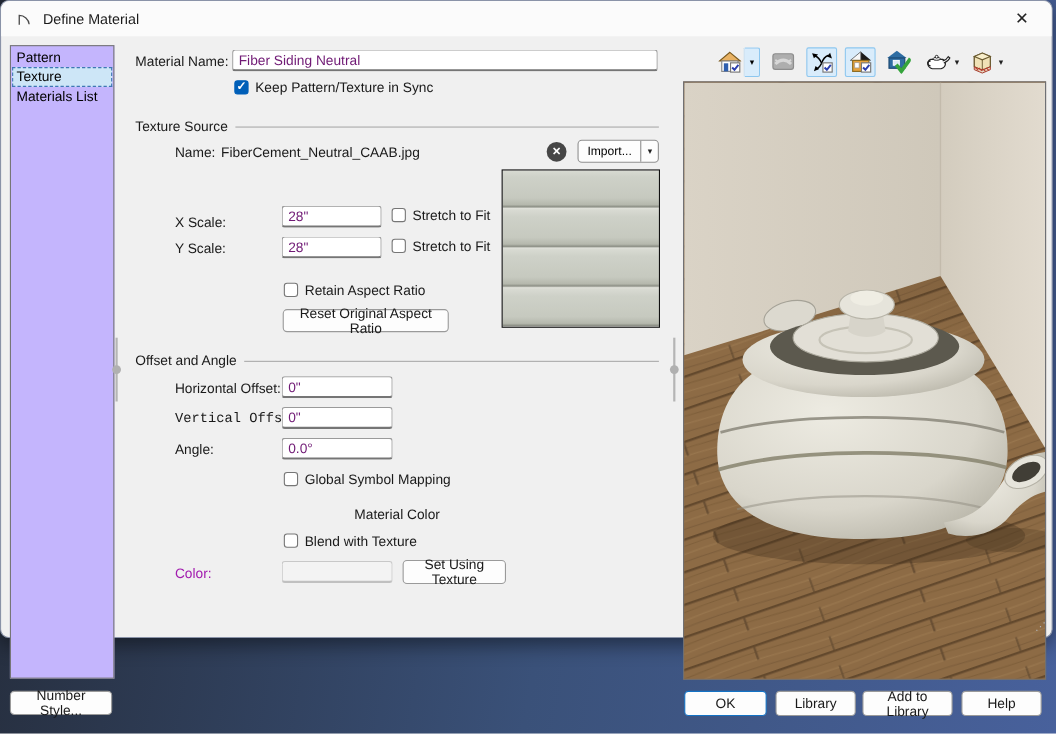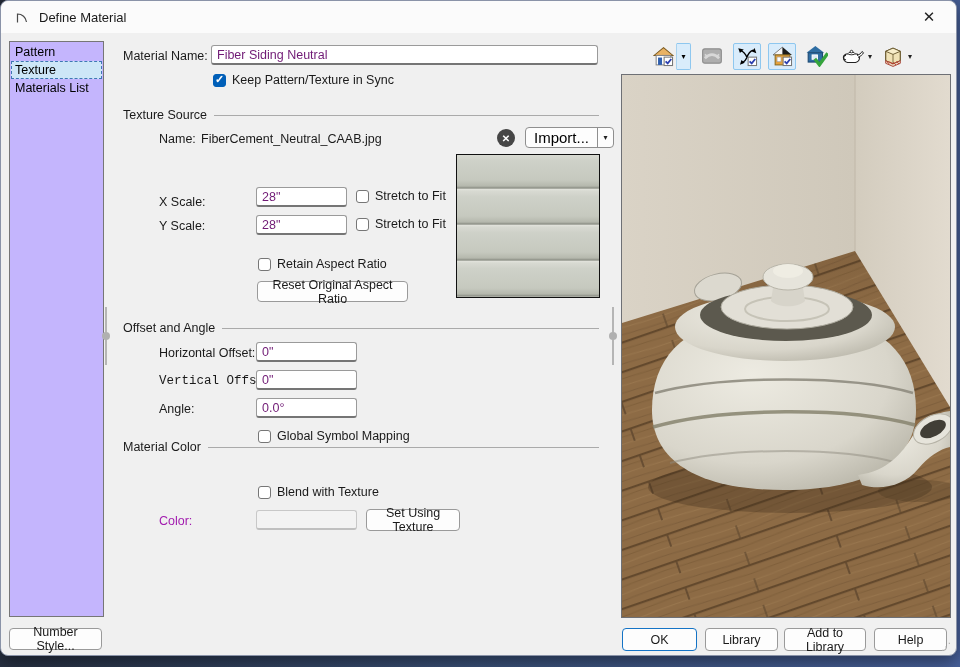--- a/index.html
+++ b/index.html
@@ -1,19 +1,19 @@
 <!DOCTYPE html>
 <html><head>
 <meta charset="utf-8">
 <style>
   html,body{margin:0;padding:0;}
   body{font-family:"Liberation Sans",sans-serif;}
   .stage{position:relative;width:960px;height:667px;overflow:hidden;
          background:linear-gradient(100deg,#232935 0%,#3a5179 55%,#48619c 100%);}
-  .dialog{position:absolute;left:0;top:0;width:957px;height:656px;background:#f0f0f0;
+  .dialog{position:absolute;left:0;top:0;width:957px;height:580px;background:#f0f0f0;
           border-radius:8px;border:1px solid #8a93a8;box-sizing:border-box;
           box-shadow:0 6px 18px rgba(0,0,0,.45);}
   .titlebar{position:absolute;left:0;top:0;right:0;height:32px;background:#fbfbfb;
             border-radius:8px 8px 0 0;}
   .title-icon{position:absolute;left:13px;top:8px;width:16px;height:16px;}
   .title-text{position:absolute;left:38px;top:9px;font-size:13px;color:#1a1a1a;}
   .close-btn{position:absolute;right:10px;top:2px;width:34px;height:28px;display:flex;
              align-items:center;justify-content:center;font-size:15px;color:#222;cursor:default;}
   
   .listbox{position:absolute;left:8px;top:40px;width:95px;height:576px;background:#c4b5fd;
@@ -27,30 +27,30 @@
   .tfield{position:absolute;background:#fff;border:1px solid #9a9a9a;border-bottom:2px solid #757575;
           border-radius:3px;font-family:"Liberation Sans",sans-serif;font-size:12.5px;color:#701a75;
           padding:0 5px;box-sizing:border-box;height:20px;}
   .tfield:disabled{background:#f3f3f3;border-color:#c8c8c8;border-bottom-color:#c0c0c0;}
   .btn{position:absolute;background:#fdfdfd;border:1px solid #9a9a9a;border-radius:4px;
        font-family:"Liberation Sans",sans-serif;font-size:12.5px;color:#1a1a1a;
        display:flex;align-items:center;justify-content:center;box-sizing:border-box;}
   .btn.primary{border:1.6px solid #1473c5;}
   .group{position:absolute;display:flex;align-items:center;gap:7px;}
   .group .rule{flex:1;height:1px;background:#aaa;}
-  .cbrow{position:absolute;display:flex;align-items:center;gap:6px;}
+  .cbrow{position:absolute;display:flex;align-items:flex-start;gap:6px;}
   .cb{width:13px;height:13px;border:1px solid #767676;border-radius:3px;background:#fff;
       box-sizing:border-box;flex:0 0 auto;position:relative;}
   .cb.checked{background:#005fb8;border-color:#005fb8;}
   .cb.checked::after{content:"✓";position:absolute;left:1px;top:-2px;color:#fff;font-size:11px;font-weight:bold;}
   .del-btn{position:absolute;width:18px;height:18px;border-radius:50%;background:#464646;color:#fff;
            display:flex;align-items:center;justify-content:center;font-size:10px;font-weight:bold;}
   .split-btn{position:absolute;display:flex;background:#fdfdfd;border:1px solid #8f8f8f;
              border-radius:4px;box-sizing:border-box;align-items:stretch;}
-  .split-main{padding:2px 8px;font-size:15px;display:flex;align-items:center;}
+  .split-main{padding:2px 8px;font-size:11px;display:flex;align-items:center;}
   .split-sep{width:1px;background:#8f8f8f;}
   .split-arrow{width:15px;display:flex;align-items:center;justify-content:center;font-size:8px;color:#222;}
   .thumb{position:absolute;left:455px;top:153px;width:144px;height:144px;border:1px solid #111;
          box-sizing:border-box;
          background:repeating-linear-gradient(180deg,
            #d8dad2 0px,#ced1c8 6px,#c6c9bf 25px,#b5b8ad 31px,#8d9086 33px,#e0e1da 34.5px,#d8dad2 36px);}
   .splitter{position:absolute;width:2px;height:58px;background:#b5b5b5;}
   .splitter .dot{position:absolute;left:-3px;top:25px;width:8px;height:8px;border-radius:50%;background:#b0b0b0;}
   
   .toolbar{position:absolute;left:648px;top:41px;height:28px;display:flex;align-items:center;gap:7px;}
@@ -143,21 +143,21 @@
     <input class="tfield" style="left: 255px; top: 341px; width: 101px;" value="0&quot;">
     <span class="lbl abs" style="left:158px;top:373px;font-family:Liberation Mono, monospace;">Vertical Offset:</span>
     <input class="tfield" style="left: 255px; top: 369px; width: 101px;" value="0&quot;">
     <span class="lbl abs" style="left:158px;top:401px;">Angle:</span>
     <input class="tfield" style="left: 255px; top: 397px; width: 101px;" value="0.0°">
     <div class="cbrow" style="left:257px;top:428px;">
       <span class="cb"></span>
       <span class="lbl">Global Symbol Mapping</span>
     </div>
 
-    <div class="group" style="left:122px;top:439px;width:476px;">
+    <div class="group" style="left:122px;top:460px;width:476px;flex-direction:column;">
       <span class="lbl">Material Color</span>
       <span class="rule"></span>
     </div>
     <div class="cbrow" style="left:257px;top:484px;">
       <span class="cb"></span>
       <span class="lbl">Blend with Texture</span>
     </div>
     <span class="lbl dis abs" style="left:158px;top:513px;">Color:</span>
     <input class="tfield" disabled="" style="left: 255px; top: 509px; width: 101px;" value="">
     <button class="btn" style="left:365px;top:508px;width:94px;height:22px;">Set Using Texture</button>

